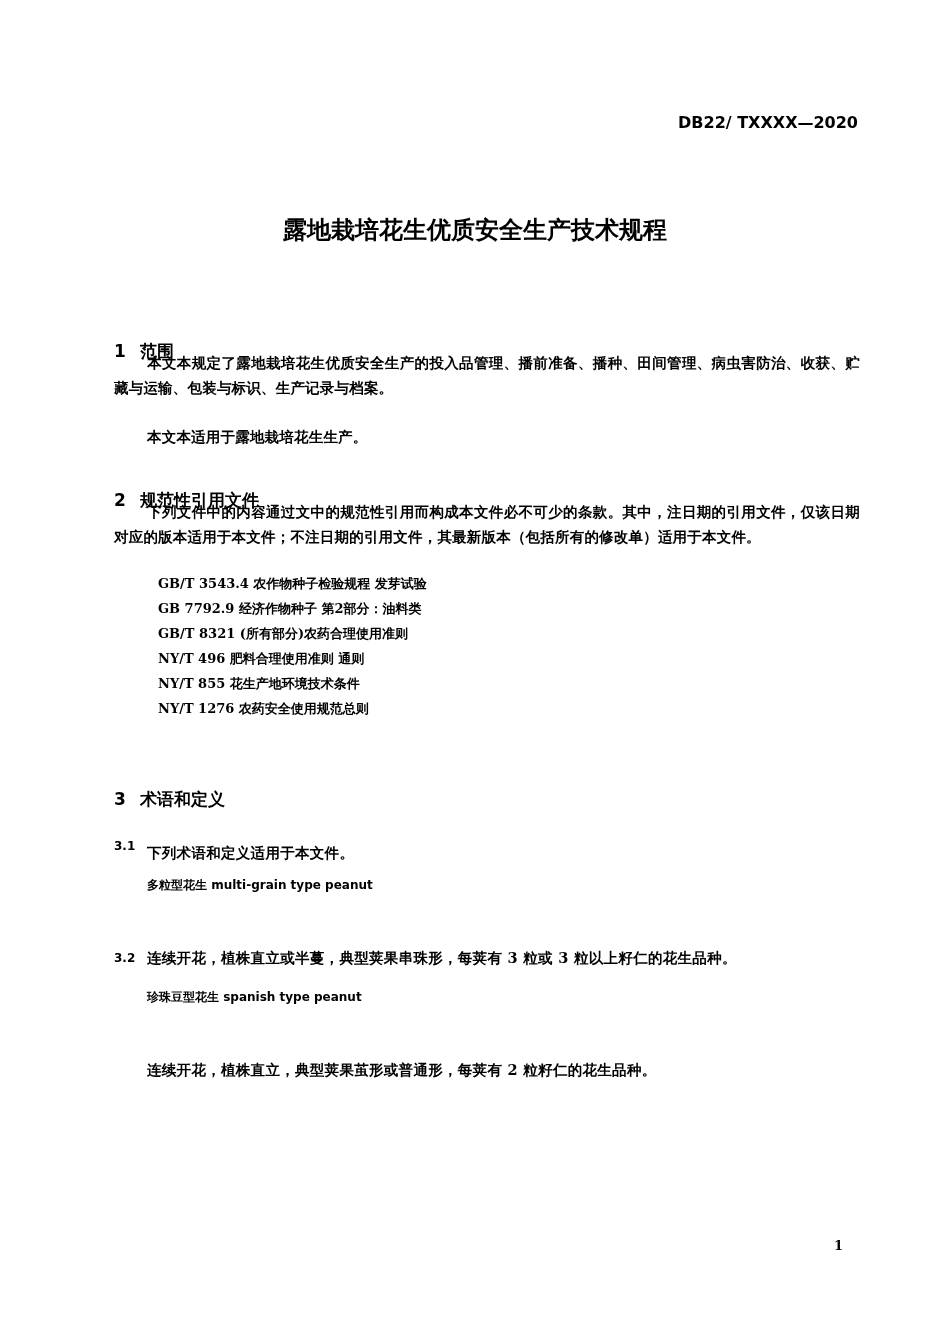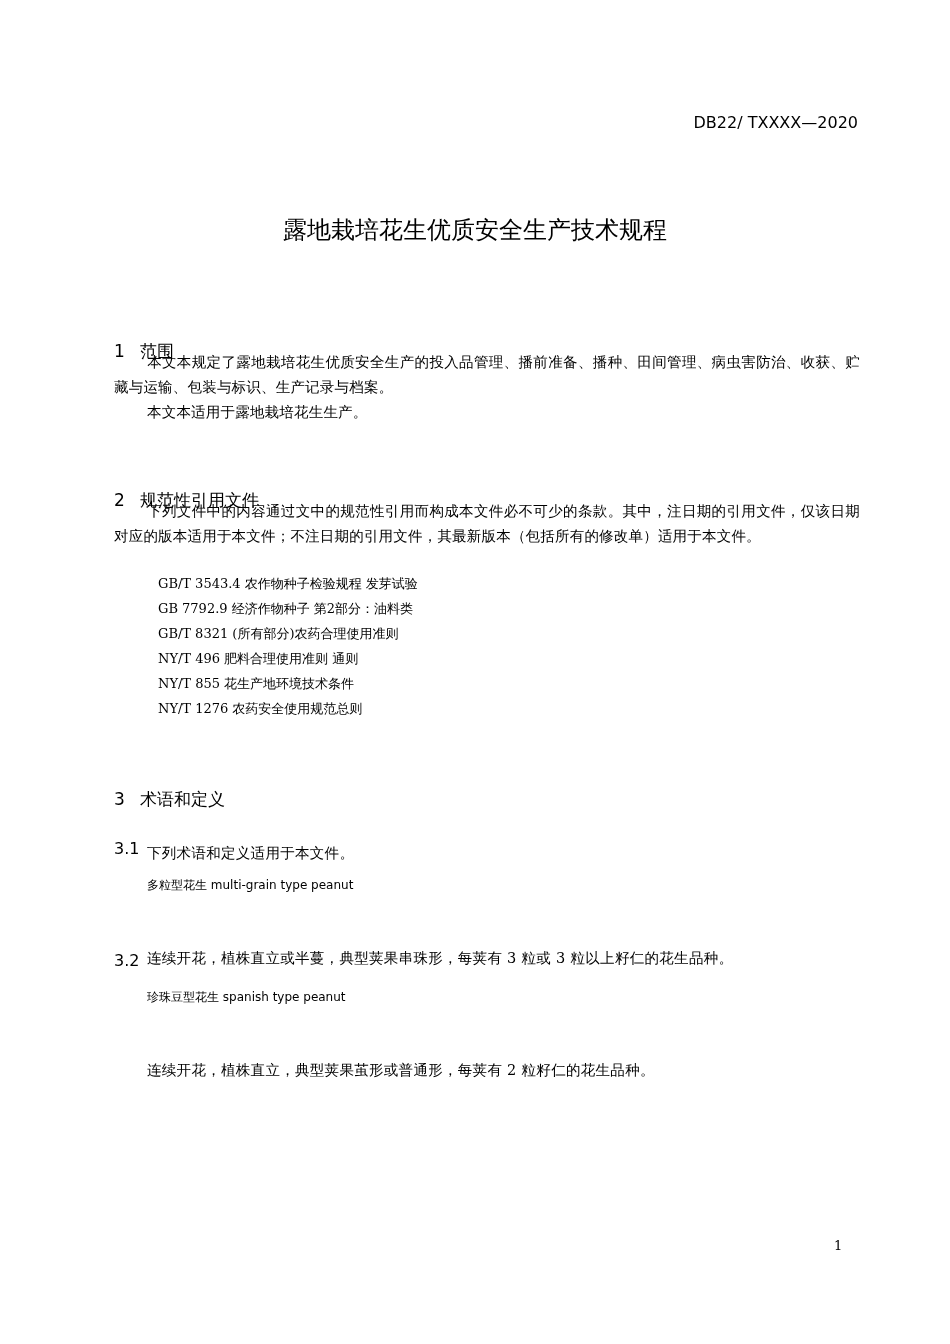--- a/index.html
+++ b/index.html
@@ -1,48 +1,48 @@
 <!DOCTYPE html>
 <html><head>
 <meta charset="utf-8">
 <style>
   html, body { margin:0; padding:0; background:#ffffff; }
   body { width:950px; height:1344px; position:relative; overflow:hidden; color:#000; }
-  .abs { position:absolute; white-space:nowrap; }
+  .abs { position:absolute; white-space:nowrap;font-weight:bold; }
   .sans { font-family:"DejaVu Sans", sans-serif; }
   .serif { font-family:"DejaVu Serif", serif; }
   .doc-code { left:0; right:92px; top:113px; text-align:right; font-size:16px; }
   .title { left:0; width:950px; top:214px; text-align:center; font-size:24px; }
   .h1 { left:114px; font-size:17px;margin-top:36px; }
   .h1 .num { display:inline-block; width:26px; }
   .body { font-size:14.5px; letter-spacing:0.3px;margin-top:44px; }
   .para { left:114px; width:746px; font-size:14.5px; line-height:25px; text-align:justify; white-space:normal; letter-spacing:0.2px; }
   .para .indent { display:inline-block; width:33px; }
   .ref { left:158px; font-size:13px; }
-  .term-num { left:114px; font-size:16px; }
+  .term-num { left:114px; font-size:12px; }
   .term { left:147px; font-size:12px; }
   .def { left:147px; font-size:14.5px; letter-spacing:0.3px;margin-top:36px; }
   .page-num { left:834px; top:1238px; font-size:13px; }
 </style>
 </head>
 <body>
 
 <div>
 
   <div class="abs sans doc-code">DB22/ TXXXX—2020</div>
 
   <div class="abs sans title">露地栽培花生优质安全生产技术规程</div>
 
   <div class="abs sans h1" style="top:304px;">
     <span class="num">1</span><span>范围</span>
   </div>
   <div class="abs serif para" style="top:350px;">
     <span class="indent"></span><span>本文本规定了露地栽培花生优质安全生产的投入品管理、播前准备、播种、田间管理、病虫害防治、收获、贮藏与运输、包装与标识、生产记录与档案。</span>
   </div>
-  <div class="abs serif para" style="top:400px;">
+  <div class="abs serif para" style="top:424px;">
     <span class="indent"></span><span>本文本适用于露地栽培花生生产。</span>
   </div>
 
   <div class="abs sans h1" style="top:453px;">
     <span class="num">2</span><span>规范性引用文件</span>
   </div>
   <div class="abs serif para" style="top:499px;">
     <span class="indent"></span><span>下列文件中的内容通过文中的规范性引用而构成本文件必不可少的条款。其中，注日期的引用文件，仅该日期对应的版本适用于本文件；不注日期的引用文件，其最新版本（包括所有的修改单）适用于本文件。</span>
   </div>
   <div class="abs serif ref" style="top:575px;">GB/T 3543.4 农作物种子检验规程  发芽试验</div>

